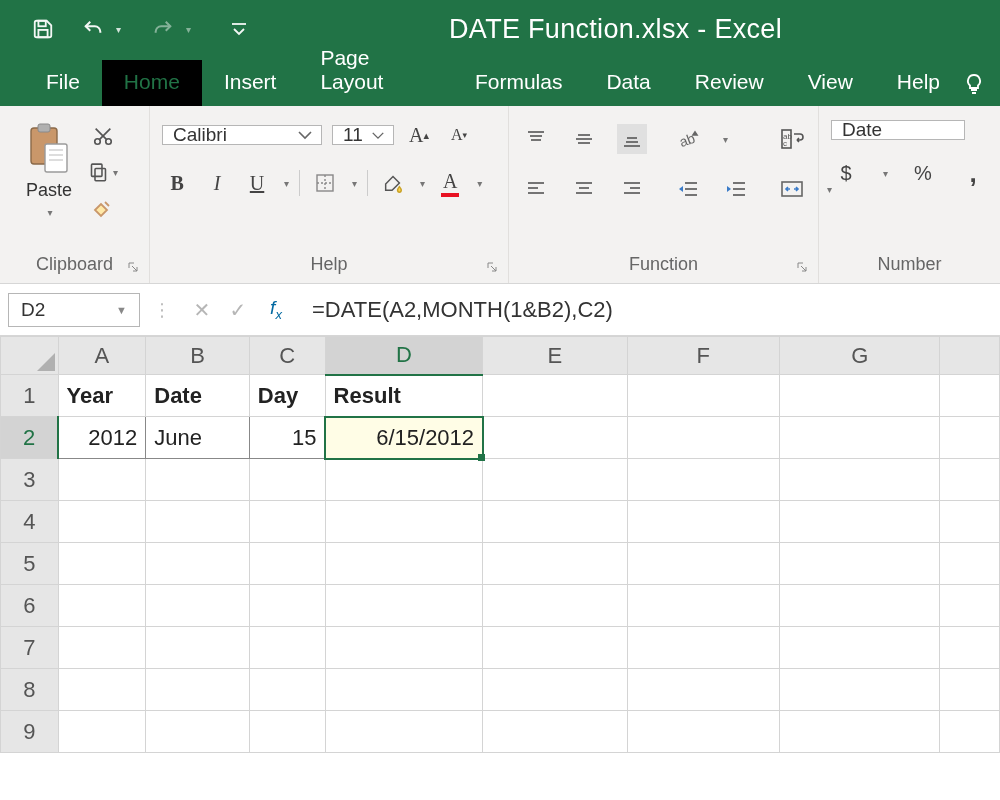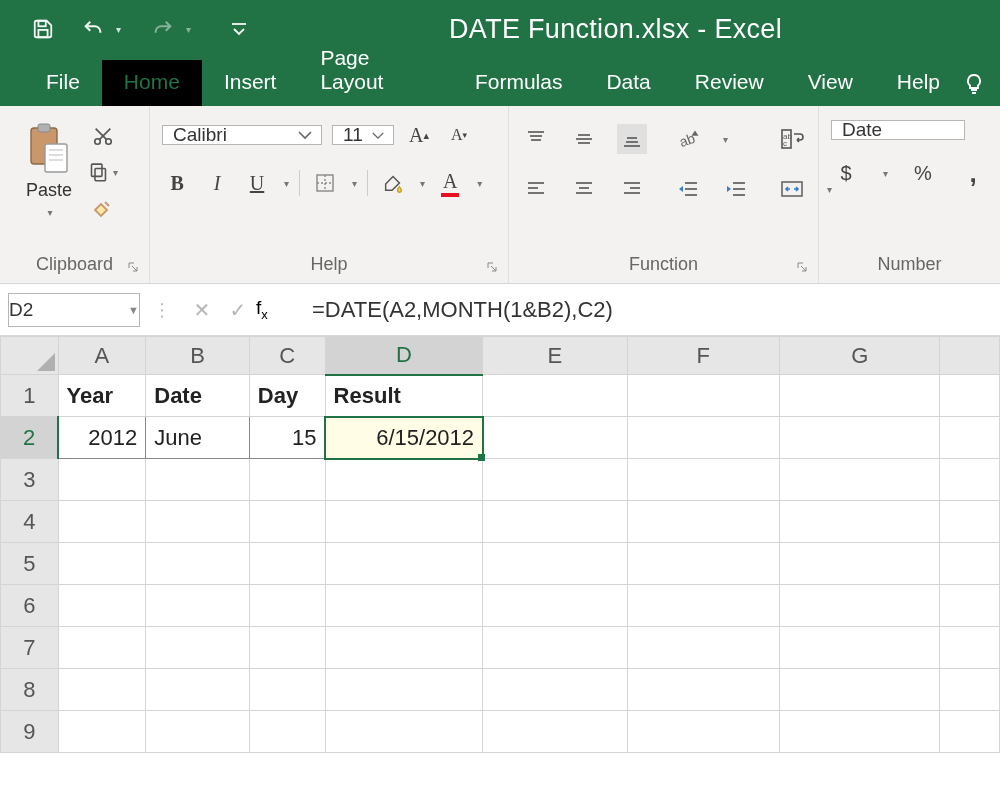--- a/index.html
+++ b/index.html
@@ -44,24 +44,24 @@
   
   .align-col { display:flex; flex-direction:column; gap:20px; padding-top:4px;}
   .align-col .row { gap:18px; }
 
   
   .num-col { display:flex; flex-direction:column; gap:18px; }
   .combo.numfmt { width:134px; }
 
   
   .fbar { height:52px; border-bottom:1px solid #d6d6d6; display:flex; align-items:center; }
-  .namebox { width:132px; height:34px; border:1px solid #b6b6b6; margin-left:8px; display:flex; align-items:center; justify-content:space-between; padding:0 0; font-size:19px; color:#333; background:#fff;}
+  .namebox { width:132px; height:34px; border:1px solid #b6b6b6; margin-left:8px; display:flex; align-items:center; justify-content:space-between; padding:0 12px; font-size:19px; color:#333; background:#fff;}
   .fsep { width:44px; display:flex; justify-content:center; color:#bbb; font-size:18px;}
   .fbtn { width:36px; text-align:center; color:#b6b6b6; font-size:20px;}
-  .fx { font-size:19px; color:#000000; width:40px; text-align:left;}
+  .fx { font-style:italic; font-size:19px; color:#0369a1; width:40px; text-align:center;}
   .finput { flex:1; font-size:22px; color:#333; padding-left:16px;}
 
   
   .grid-wrap { position:relative; }
   table.grid { border-collapse:collapse; table-layout:fixed; }
   .grid th, .grid td { border:1px solid #d4d4d4; font-size:22px; font-weight:400; color:#222; }
   .grid thead th { background:#e6e6e6; height:38px; text-align:center; font-weight:400; color:#555;}
   .grid tbody th { background:#e6e6e6; width:58px; text-align:center; font-weight:400; color:#555;}
   .grid td { height:42px; padding:0 8px; background:#fff; text-align:right;}
   .grid td.l { text-align:left; }

